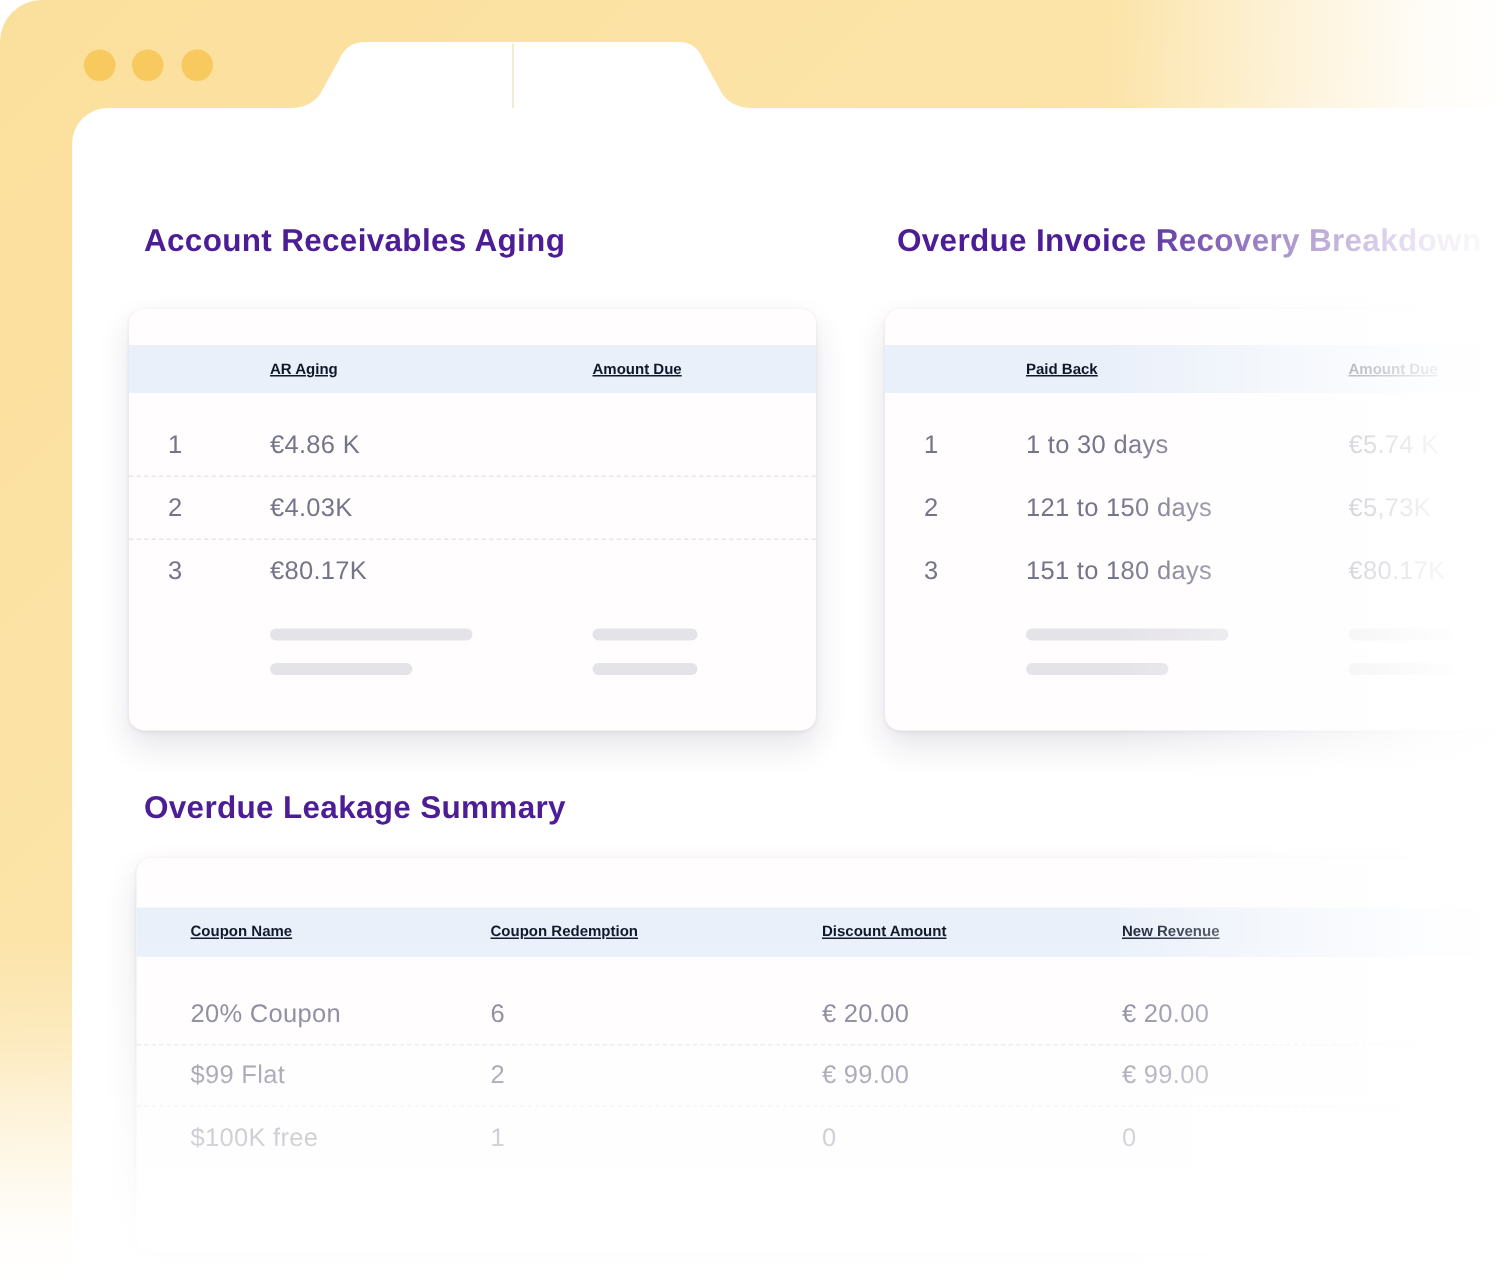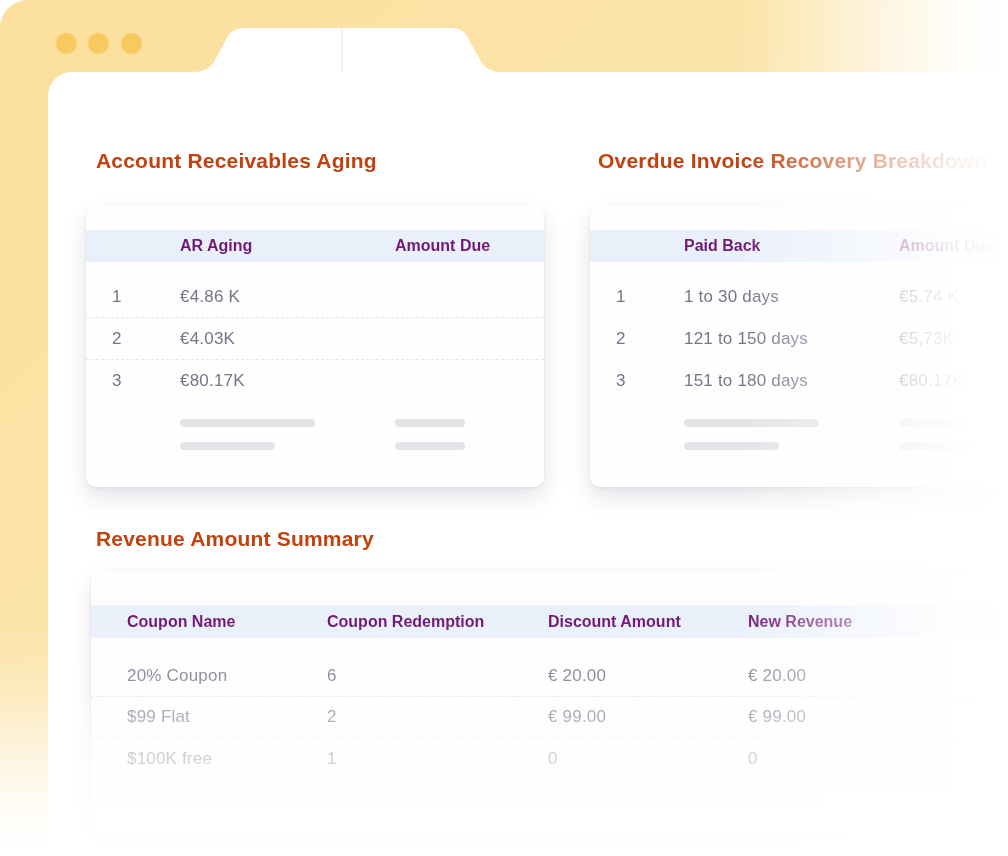--- a/index.html
+++ b/index.html
@@ -23,21 +23,21 @@
   }
   .tab-svg { position:absolute; left:0; top:0; }
   .traffic-dot {
     position:absolute; width:21px; height:21px; border-radius:50%;
     background:#f8c95f; top:33px;
   }
   .dot-1 { left:56px; } .dot-2 { left:88px; } .dot-3 { left:121px; }
 
   
   .section-title {
-    position:absolute; font-size:21px; font-weight:600; color:#c2410c;
+    position:absolute; font-size:21px; font-weight:600; color:#4c1d95;
     letter-spacing:0.2px; white-space:nowrap;
   }
   #title-1 { left:96px; top:149px; }
   #title-2 { left:598px; top:149px; }
   #title-3 { left:96px; top:527px; }
 
   
   .card {
     position:absolute; background:#fffdfd; border-radius:10px;
     box-shadow:0 1px 3px rgba(30,30,70,0.08), 0 10px 22px rgba(30,30,70,0.12);
@@ -46,21 +46,21 @@
   #card-1 { left:86px;  top:206px; width:458px; height:281px; }
   #card-2 { left:590px; top:206px; width:458px; height:281px; }
   #card-3 { left:91px;  top:572px; width:960px; height:263px; }
 
   .card-pad-top { height:24px; }
   #card-3 .card-pad-top { height:33px; }
 
   .thead {
     background:#eaf0fa; height:32px;
     display:grid; align-items:center;
-    font-size:16px; font-weight:700; color:#701a75;
+    font-size:10px; font-weight:700; color:#0f172a;text-decoration:underline;
   }
   #card-3 .thead { height:33px; }
 
   .grid-aging { grid-template-columns:94px 215px auto; }
   .grid-coupon { grid-template-columns:169px 67px 221px 200px auto; }
   .grid-coupon > :first-child { padding-left:36px; }
 
   .trow {
     display:grid; align-items:center; height:42px;
     font-size:17px; font-weight:500; color:#75758a; letter-spacing:0.2px;
@@ -111,21 +111,21 @@
     <path d="M 193 72 Q 210 72 216 58 L 226 40 Q 231 28 243 28 L 453 28 Q 464 28 469 40 L 479 58 Q 485 72 502 72 Z" fill="#ffffff"></path>
     <line x1="342" y1="29" x2="342" y2="72" stroke="#f0ead9" stroke-width="1.5"></line>
   </svg>
 
   <span class="traffic-dot dot-1"></span>
   <span class="traffic-dot dot-2"></span>
   <span class="traffic-dot dot-3"></span>
 
   <div class="section-title" id="title-1">Account Receivables Aging</div>
   <div class="section-title" id="title-2">Overdue Invoice Recovery Breakdown</div>
-  <div class="section-title" id="title-3">Revenue Amount Summary</div>
+  <div class="section-title" id="title-3">Overdue Leakage Summary</div>
 
   <div class="card" id="card-1">
     <div class="card-pad-top"></div>
     <div class="thead grid-aging">
       <div></div>
       <div>AR Aging</div>
       <div>Amount Due</div>
     </div>
     <div class="trow grid-aging first dashed">
       <div class="row-index">1</div>

